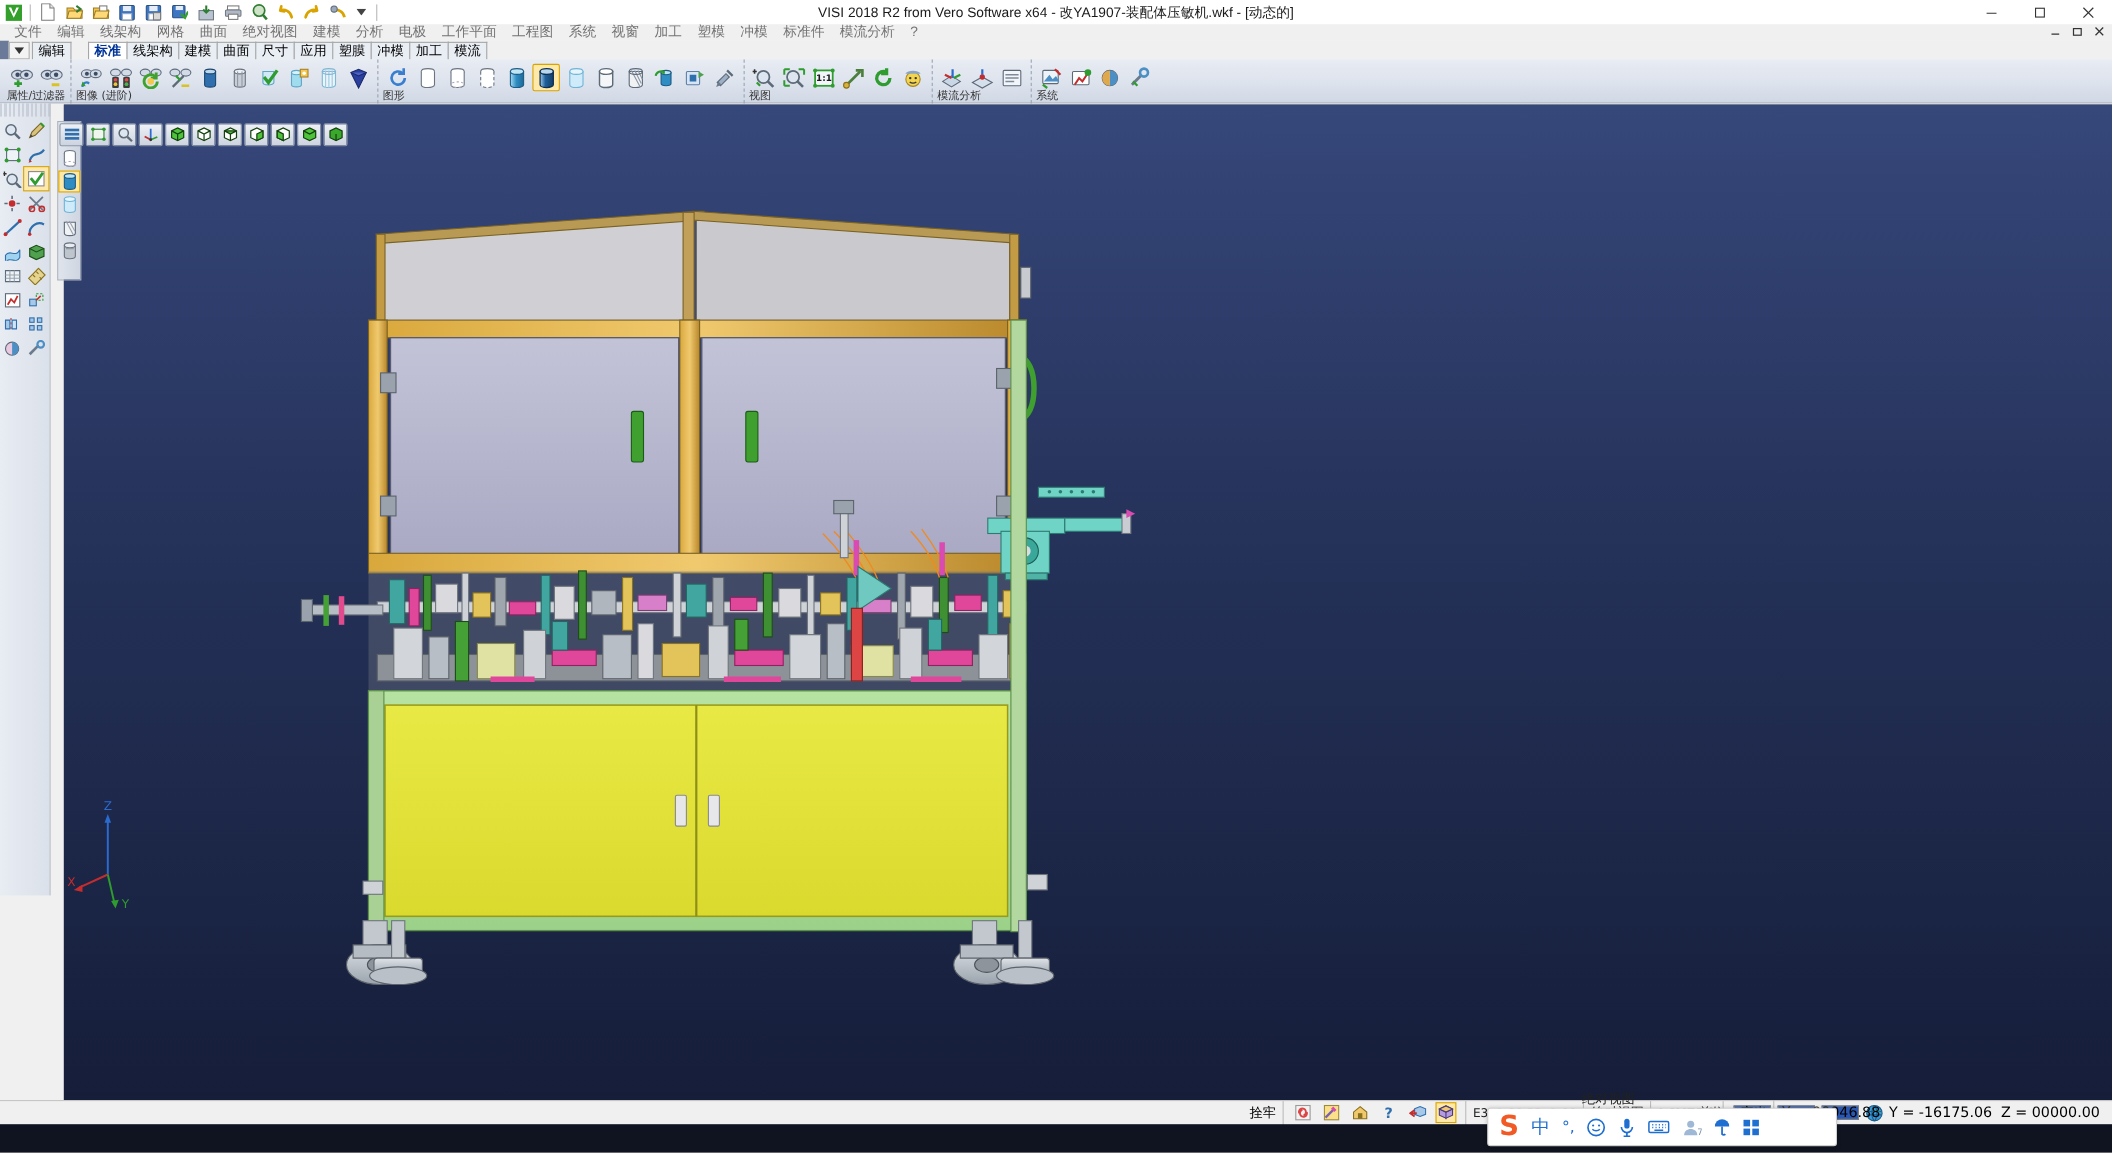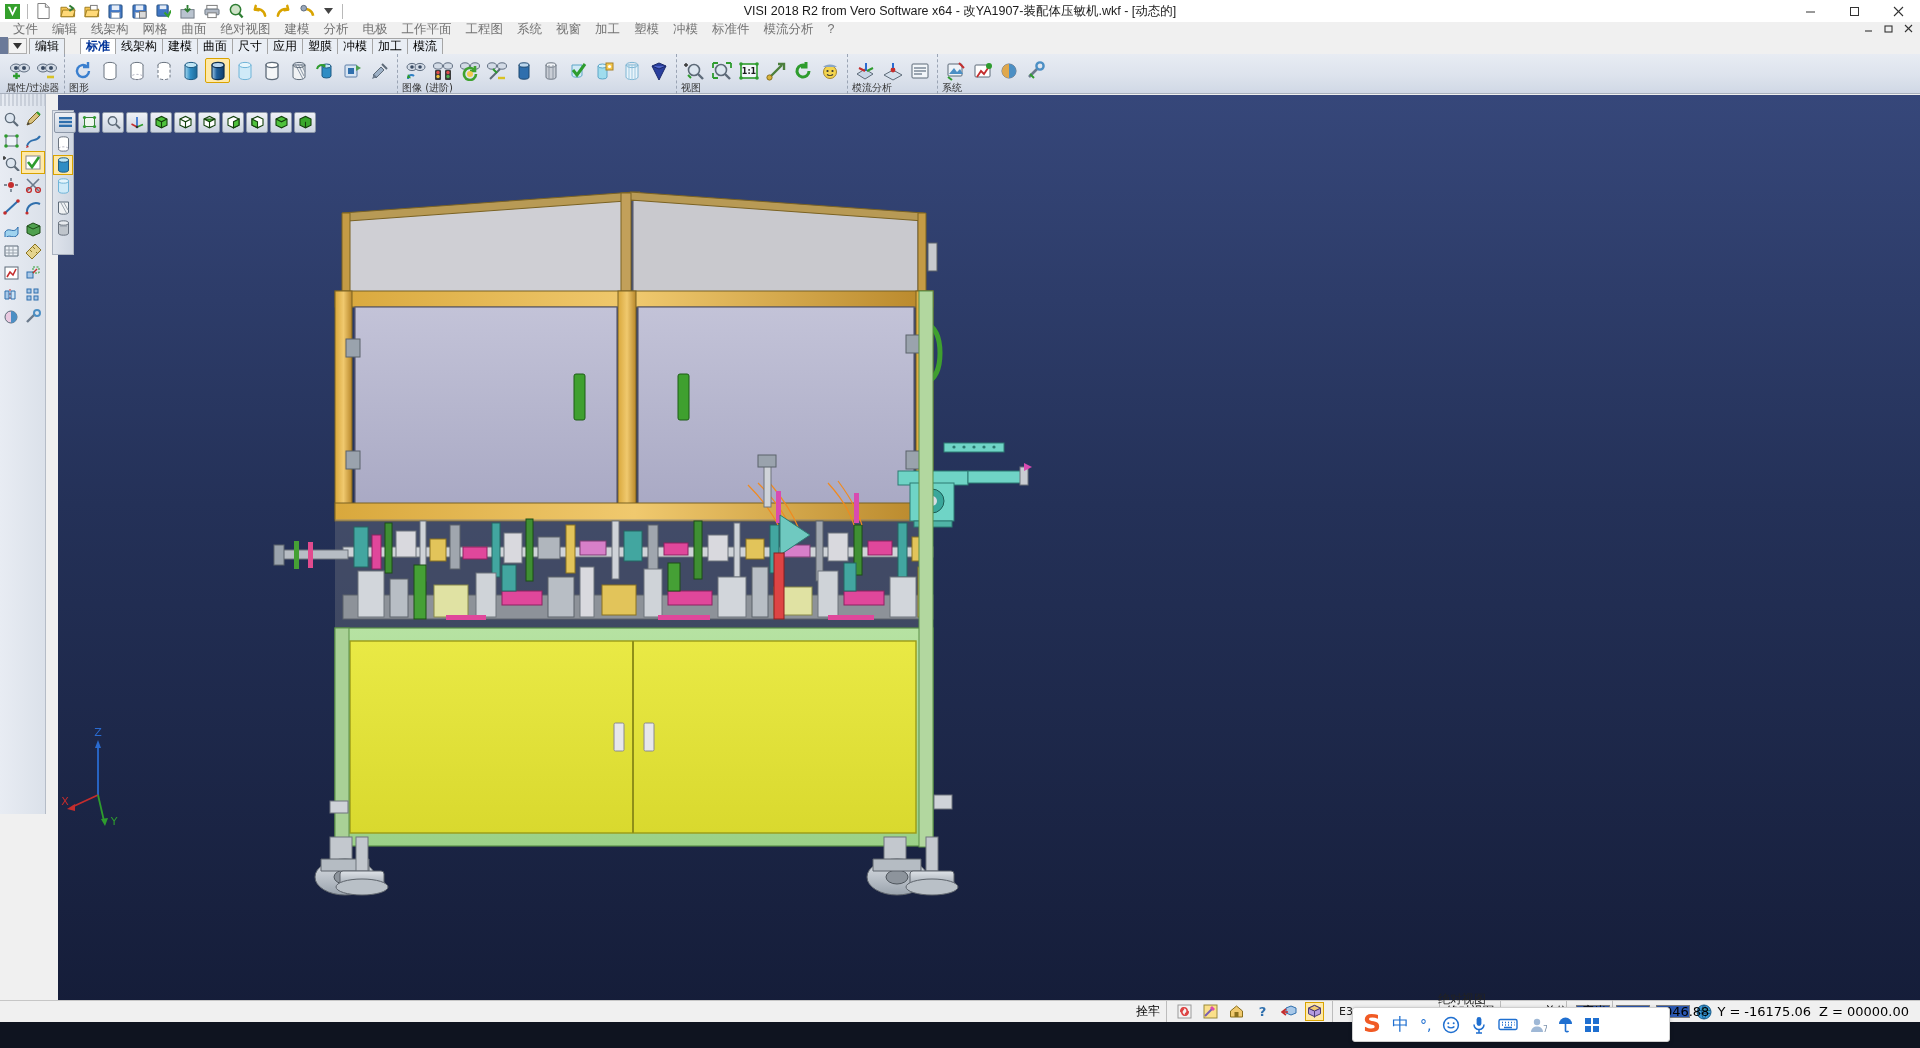--- a/index.html
+++ b/index.html
@@ -334,20 +334,106 @@
               <path d="M11 16h7" stroke="#d8c225" stroke-width="2.6"></path>
             </svg>
         </div>
       </div>
       <div class="rlabel">属性/过滤器</div>
     </div>
 
     <div class="rgroup">
       <div class="ricons">
         <div class="ibtn">
+          <svg width="22" height="20" viewBox="0 0 22 20">
+              <ellipse cx="7" cy="6" rx="5" ry="3.6" fill="#d3dbe6" stroke="#5f6d80"></ellipse>
+              <circle cx="7" cy="6" r="1.8" fill="#3a4b63"></circle>
+              <ellipse cx="15" cy="6" rx="5" ry="3.6" fill="#d3dbe6" stroke="#5f6d80"></ellipse>
+              <circle cx="15" cy="6" r="1.8" fill="#3a4b63"></circle>
+              <path d="M3 18c0-4 4-5 6-3" fill="none" stroke="#2f80c4" stroke-width="2"></path>
+              <path d="M3 13l-1 4 4 .3z" fill="#2e9c2e"></path>
+            </svg>
+        </div>
+        <div class="ibtn">
+          <svg width="22" height="20" viewBox="0 0 22 20">
+              <ellipse cx="6" cy="5" rx="4.5" ry="3.2" fill="#d3dbe6" stroke="#5f6d80"></ellipse>
+              <ellipse cx="16" cy="5" rx="4.5" ry="3.2" fill="#d3dbe6" stroke="#5f6d80"></ellipse>
+              <rect x="3" y="9" width="6" height="10" rx="1" fill="#3b3b3b"></rect>
+              <circle cx="6" cy="11.5" r="1.7" fill="#e04b4b"></circle>
+              <circle cx="6" cy="15.5" r="1.7" fill="#f0c33c"></circle>
+              <rect x="13" y="9" width="6" height="10" rx="1" fill="#3b3b3b"></rect>
+              <circle cx="16" cy="11.5" r="1.7" fill="#e04b4b"></circle>
+              <circle cx="16" cy="15.5" r="1.7" fill="#4caf50"></circle>
+            </svg>
+        </div>
+        <div class="ibtn">
+          <svg width="22" height="20" viewBox="0 0 22 20">
+              <ellipse cx="6" cy="5" rx="4.5" ry="3.2" fill="#d3dbe6" stroke="#5f6d80"></ellipse>
+              <ellipse cx="16" cy="5" rx="4.5" ry="3.2" fill="#d3dbe6" stroke="#5f6d80"></ellipse>
+              <path d="M17 13a6 6 0 1 1-2-4.5" fill="none" stroke="#3fa22f" stroke-width="2.6"></path>
+              <path d="M16 5v5h-5" fill="none" stroke="#3fa22f" stroke-width="2.6"></path>
+              <circle cx="11" cy="13" r="3" fill="#f2c94c"></circle>
+            </svg>
+        </div>
+        <div class="ibtn">
+          <svg width="22" height="20" viewBox="0 0 22 20">
+              <ellipse cx="6" cy="5" rx="4.5" ry="3.2" fill="#d3dbe6" stroke="#5f6d80"></ellipse>
+              <ellipse cx="16" cy="5" rx="4.5" ry="3.2" fill="#d3dbe6" stroke="#5f6d80"></ellipse>
+              <path d="M4 18L14 8" stroke="#5d6a78" stroke-width="2"></path>
+              <path d="M7 8l4 4" stroke="#2e9c2e" stroke-width="2"></path>
+              <path d="M12 17h7" stroke="#d8c225" stroke-width="2.4"></path>
+            </svg>
+        </div>
+        <div class="ibtn">
+          <svg width="14" height="20" viewBox="0 0 14 20">
+              <path d="M2 4h10v12a5 2.2 0 0 1-10 0z" fill="#2f6fad" stroke="#1d4870"></path>
+              <ellipse cx="7" cy="4" rx="5" ry="2.2" fill="#bcd7ee" stroke="#1d4870"></ellipse>
+            </svg>
+        </div>
+        <div class="ibtn">
+          <svg width="14" height="20" viewBox="0 0 14 20">
+              <path d="M2 4h10v12a5 2.2 0 0 1-10 0z" fill="#c9ced6" stroke="#6b7480"></path>
+              <ellipse cx="7" cy="4" rx="5" ry="2.2" fill="#eef1f5" stroke="#6b7480"></ellipse>
+              <path d="M5 4v14M9 4v14" stroke="#8e97a3"></path>
+            </svg>
+        </div>
+        <div class="ibtn">
+          <svg width="18" height="20" viewBox="0 0 18 20">
+              <path d="M3 4h10v10a5 2.2 0 0 1-10 0z" fill="#cfe9f6" stroke="#5fa6c7"></path>
+              <path d="M4 9l4 5 8-11" fill="none" stroke="#2e9c2e" stroke-width="3"></path>
+            </svg>
+        </div>
+        <div class="ibtn">
+          <svg width="18" height="20" viewBox="0 0 18 20">
+              <path d="M2 5h9v11a4.5 2 0 0 1-9 0z" fill="#9fdced" stroke="#5fa6c7"></path>
+              <ellipse cx="6.5" cy="5" rx="4.5" ry="2" fill="#d6f2fa" stroke="#5fa6c7"></ellipse>
+              <rect x="10" y="2" width="7" height="7" fill="#f5c84c" stroke="#a8822a"></rect>
+              <circle cx="13.5" cy="5.5" r="1.6" fill="#fff"></circle>
+            </svg>
+        </div>
+        <div class="ibtn">
+          <svg width="16" height="20" viewBox="0 0 16 20">
+              <path d="M2 4h12v12a6 2.6 0 0 1-12 0z" fill="#e9f4fb" stroke="#7fb6d4"></path>
+              <path d="M5 3v16M8 3v16M11 3v16" stroke="#9fc9e0"></path>
+              <ellipse cx="8" cy="4" rx="6" ry="2.6" fill="none" stroke="#7fb6d4"></ellipse>
+            </svg>
+        </div>
+        <div class="ibtn">
+          <svg width="18" height="20" viewBox="0 0 18 20">
+              <path d="M2 5l7-3 7 3-7 14z" fill="#2a3f9e" stroke="#1b2a6b"></path>
+              <path d="M2 5l7 3 7-3" fill="#4e63c8" stroke="#1b2a6b"></path>
+            </svg>
+        </div>
+      </div>
+      <div class="rlabel">图像 (进阶)</div>
+    </div>
+
+    <div class="rgroup">
+      <div class="ricons">
+        <div class="ibtn">
           <svg width="20" height="20" viewBox="0 0 20 20">
               <path d="M16 10a6 6 0 1 1-2-4.5" fill="none" stroke="#3a7fcf" stroke-width="2.4"></path>
               <path d="M15 1v5h-5" fill="none" stroke="#3a7fcf" stroke-width="2.4"></path>
             </svg>
         </div>
         <div class="ibtn">
           <svg width="16" height="20" viewBox="0 0 16 20">
               <ellipse cx="8" cy="4" rx="6" ry="2.6" fill="#fff" stroke="#6b7480"></ellipse>
               <path d="M2 4v12a6 2.6 0 0 0 12 0V4" fill="#fff" stroke="#6b7480"></path>
             </svg>
@@ -427,106 +513,20 @@
         </div>
         <div class="ibtn">
           <svg width="20" height="20" viewBox="0 0 20 20">
               <path d="M3 14l8-8 3 3-8 8z" fill="#9db0c6" stroke="#5d6a78"></path>
               <path d="M12 3l5 5" stroke="#5d6a78" stroke-width="2"></path>
               <path d="M2 18l5-2-3-3z" fill="#6b7a8c"></path>
             </svg>
         </div>
       </div>
       <div class="rlabel">图形</div>
-    </div>
-
-    <div class="rgroup">
-      <div class="ricons">
-        <div class="ibtn">
-          <svg width="22" height="20" viewBox="0 0 22 20">
-              <ellipse cx="7" cy="6" rx="5" ry="3.6" fill="#d3dbe6" stroke="#5f6d80"></ellipse>
-              <circle cx="7" cy="6" r="1.8" fill="#3a4b63"></circle>
-              <ellipse cx="15" cy="6" rx="5" ry="3.6" fill="#d3dbe6" stroke="#5f6d80"></ellipse>
-              <circle cx="15" cy="6" r="1.8" fill="#3a4b63"></circle>
-              <path d="M3 18c0-4 4-5 6-3" fill="none" stroke="#2f80c4" stroke-width="2"></path>
-              <path d="M3 13l-1 4 4 .3z" fill="#2e9c2e"></path>
-            </svg>
-        </div>
-        <div class="ibtn">
-          <svg width="22" height="20" viewBox="0 0 22 20">
-              <ellipse cx="6" cy="5" rx="4.5" ry="3.2" fill="#d3dbe6" stroke="#5f6d80"></ellipse>
-              <ellipse cx="16" cy="5" rx="4.5" ry="3.2" fill="#d3dbe6" stroke="#5f6d80"></ellipse>
-              <rect x="3" y="9" width="6" height="10" rx="1" fill="#3b3b3b"></rect>
-              <circle cx="6" cy="11.5" r="1.7" fill="#e04b4b"></circle>
-              <circle cx="6" cy="15.5" r="1.7" fill="#f0c33c"></circle>
-              <rect x="13" y="9" width="6" height="10" rx="1" fill="#3b3b3b"></rect>
-              <circle cx="16" cy="11.5" r="1.7" fill="#e04b4b"></circle>
-              <circle cx="16" cy="15.5" r="1.7" fill="#4caf50"></circle>
-            </svg>
-        </div>
-        <div class="ibtn">
-          <svg width="22" height="20" viewBox="0 0 22 20">
-              <ellipse cx="6" cy="5" rx="4.5" ry="3.2" fill="#d3dbe6" stroke="#5f6d80"></ellipse>
-              <ellipse cx="16" cy="5" rx="4.5" ry="3.2" fill="#d3dbe6" stroke="#5f6d80"></ellipse>
-              <path d="M17 13a6 6 0 1 1-2-4.5" fill="none" stroke="#3fa22f" stroke-width="2.6"></path>
-              <path d="M16 5v5h-5" fill="none" stroke="#3fa22f" stroke-width="2.6"></path>
-              <circle cx="11" cy="13" r="3" fill="#f2c94c"></circle>
-            </svg>
-        </div>
-        <div class="ibtn">
-          <svg width="22" height="20" viewBox="0 0 22 20">
-              <ellipse cx="6" cy="5" rx="4.5" ry="3.2" fill="#d3dbe6" stroke="#5f6d80"></ellipse>
-              <ellipse cx="16" cy="5" rx="4.5" ry="3.2" fill="#d3dbe6" stroke="#5f6d80"></ellipse>
-              <path d="M4 18L14 8" stroke="#5d6a78" stroke-width="2"></path>
-              <path d="M7 8l4 4" stroke="#2e9c2e" stroke-width="2"></path>
-              <path d="M12 17h7" stroke="#d8c225" stroke-width="2.4"></path>
-            </svg>
-        </div>
-        <div class="ibtn">
-          <svg width="14" height="20" viewBox="0 0 14 20">
-              <path d="M2 4h10v12a5 2.2 0 0 1-10 0z" fill="#2f6fad" stroke="#1d4870"></path>
-              <ellipse cx="7" cy="4" rx="5" ry="2.2" fill="#bcd7ee" stroke="#1d4870"></ellipse>
-            </svg>
-        </div>
-        <div class="ibtn">
-          <svg width="14" height="20" viewBox="0 0 14 20">
-              <path d="M2 4h10v12a5 2.2 0 0 1-10 0z" fill="#c9ced6" stroke="#6b7480"></path>
-              <ellipse cx="7" cy="4" rx="5" ry="2.2" fill="#eef1f5" stroke="#6b7480"></ellipse>
-              <path d="M5 4v14M9 4v14" stroke="#8e97a3"></path>
-            </svg>
-        </div>
-        <div class="ibtn">
-          <svg width="18" height="20" viewBox="0 0 18 20">
-              <path d="M3 4h10v10a5 2.2 0 0 1-10 0z" fill="#cfe9f6" stroke="#5fa6c7"></path>
-              <path d="M4 9l4 5 8-11" fill="none" stroke="#2e9c2e" stroke-width="3"></path>
-            </svg>
-        </div>
-        <div class="ibtn">
-          <svg width="18" height="20" viewBox="0 0 18 20">
-              <path d="M2 5h9v11a4.5 2 0 0 1-9 0z" fill="#9fdced" stroke="#5fa6c7"></path>
-              <ellipse cx="6.5" cy="5" rx="4.5" ry="2" fill="#d6f2fa" stroke="#5fa6c7"></ellipse>
-              <rect x="10" y="2" width="7" height="7" fill="#f5c84c" stroke="#a8822a"></rect>
-              <circle cx="13.5" cy="5.5" r="1.6" fill="#fff"></circle>
-            </svg>
-        </div>
-        <div class="ibtn">
-          <svg width="16" height="20" viewBox="0 0 16 20">
-              <path d="M2 4h12v12a6 2.6 0 0 1-12 0z" fill="#e9f4fb" stroke="#7fb6d4"></path>
-              <path d="M5 3v16M8 3v16M11 3v16" stroke="#9fc9e0"></path>
-              <ellipse cx="8" cy="4" rx="6" ry="2.6" fill="none" stroke="#7fb6d4"></ellipse>
-            </svg>
-        </div>
-        <div class="ibtn">
-          <svg width="18" height="20" viewBox="0 0 18 20">
-              <path d="M2 5l7-3 7 3-7 14z" fill="#2a3f9e" stroke="#1b2a6b"></path>
-              <path d="M2 5l7 3 7-3" fill="#4e63c8" stroke="#1b2a6b"></path>
-            </svg>
-        </div>
-      </div>
-      <div class="rlabel">图像 (进阶)</div>
     </div>
 
     <div class="rgroup">
       <div class="ricons">
         <div class="ibtn">
           <svg width="22" height="20" viewBox="0 0 22 20">
               <circle cx="10" cy="9" r="5.5" fill="#dde6f0" stroke="#5d6a78" stroke-width="1.6"></circle>
               <line x1="14" y1="13" x2="19" y2="18" stroke="#5d6a78" stroke-width="2.4"></line>
               <path d="M2 2v4M0 4h4" stroke="#333" stroke-width="1.4"></path>
               <path d="M4 14l3 3" stroke="#2e9c2e" stroke-width="2"></path>

